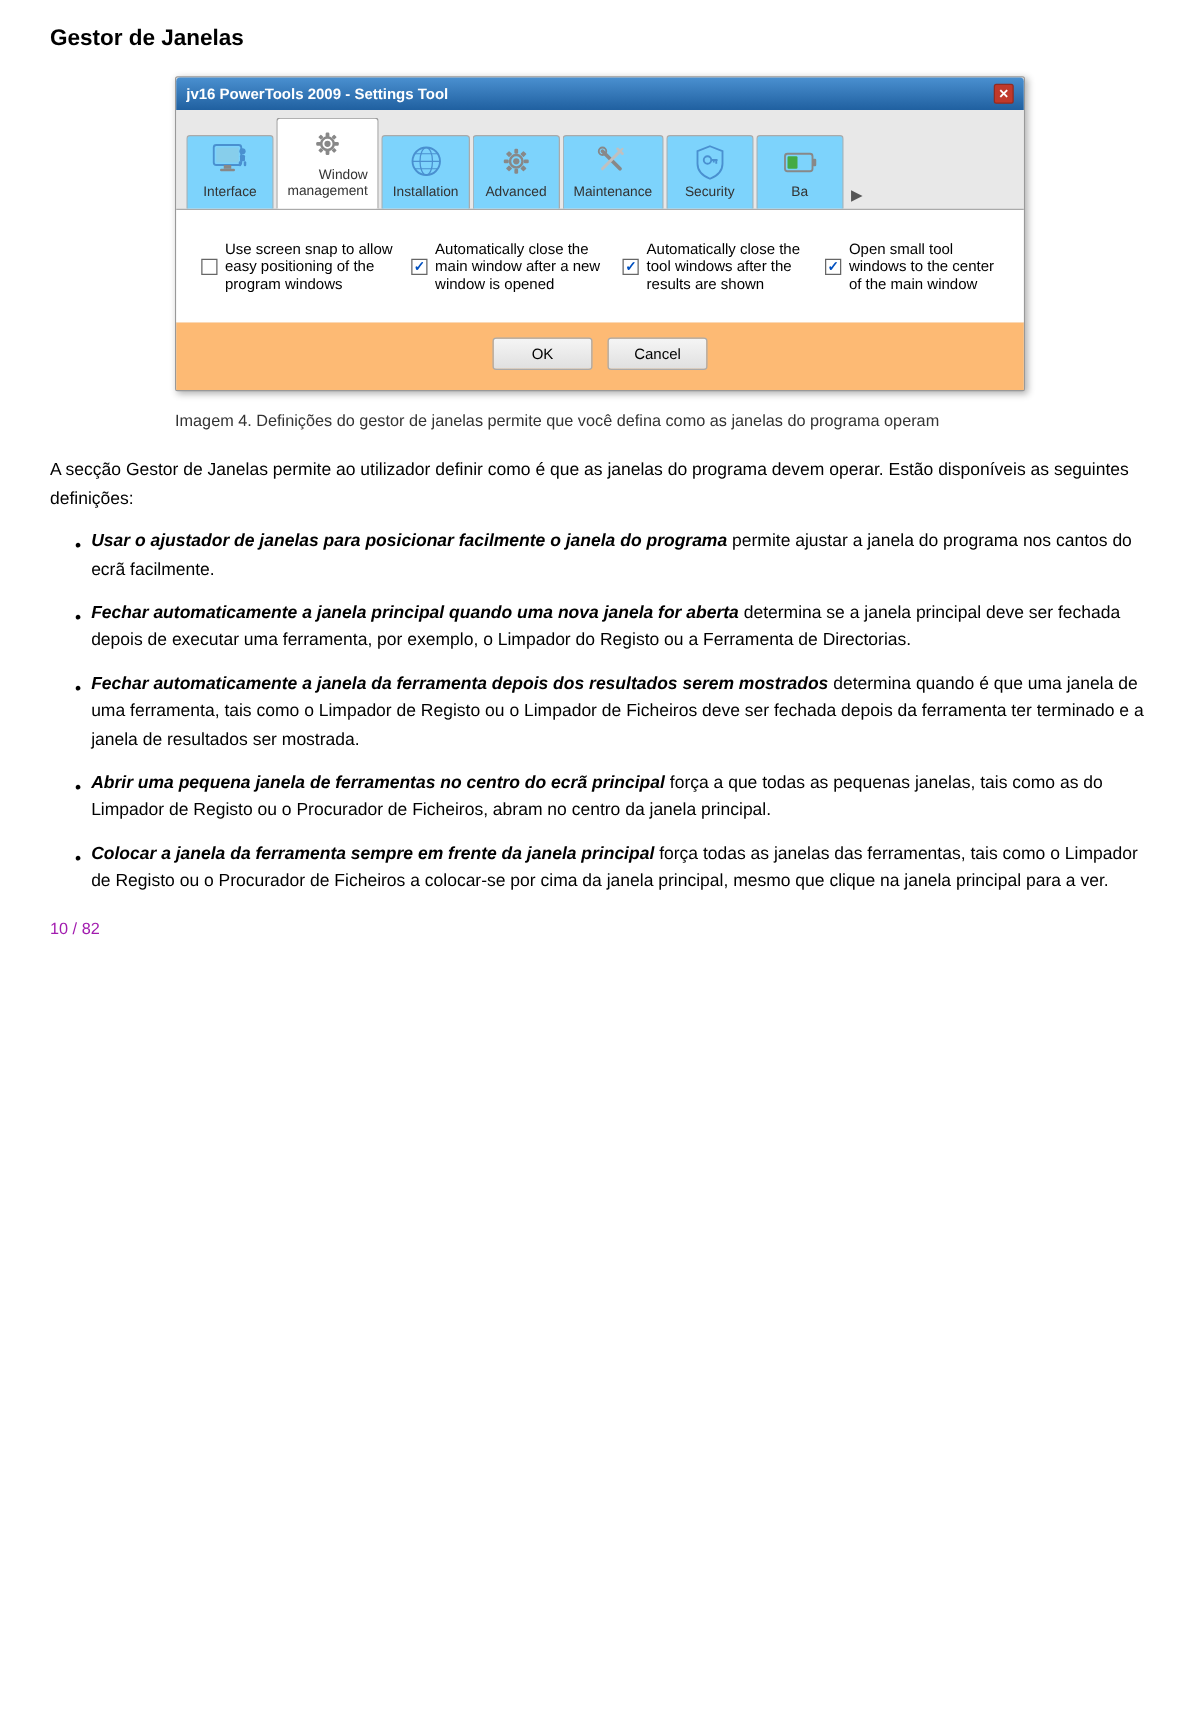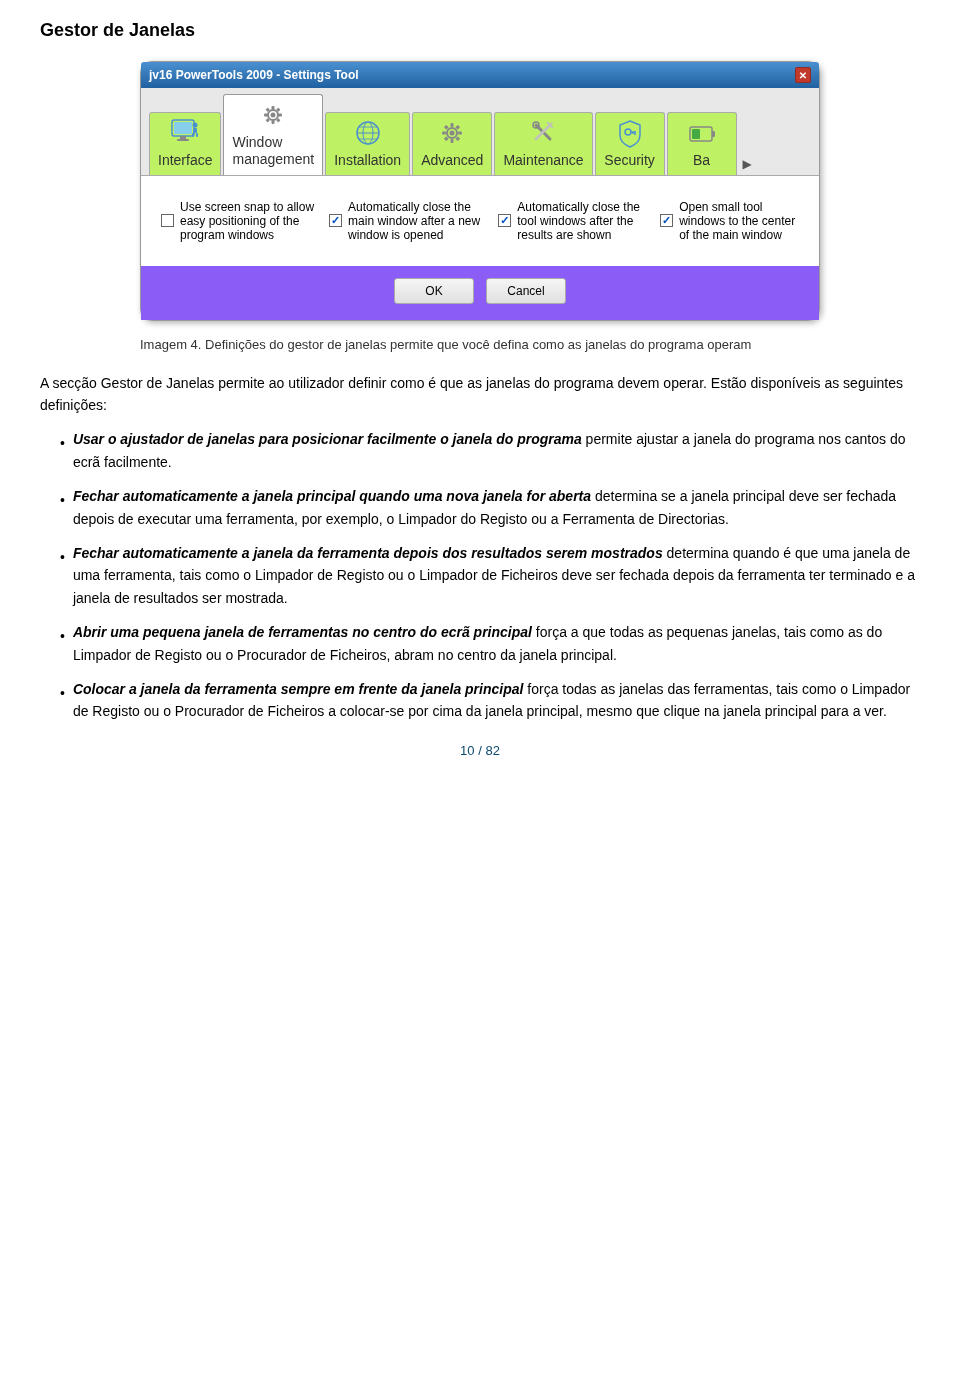--- a/index.html
+++ b/index.html
@@ -14,21 +14,21 @@
 
     .page-title {
       font-size: 18px;
       font-weight: bold;
       margin-bottom: 20px;
     }
 
     
     .settings-window {
       border: 1px solid #999;
-      border-radius: 12px;
+      border-radius: 2px;
       background: #f0f0f0;
       width: 680px;
       margin: 0 auto 16px auto;
       box-shadow: 2px 2px 6px rgba(0,0,0,0.3);
     }
 
     .window-titlebar {
       background: linear-gradient(to bottom, #4a90d0, #2060a0);
       color: #fff;
       font-size: 12px;
@@ -63,21 +63,21 @@
       border-bottom: 1px solid #aaa;
       overflow: hidden;
     }
 
     .tab {
       display: flex;
       flex-direction: column;
       align-items: center;
       justify-content: flex-end;
       padding: 4px 8px 6px 8px;
-      background: #bef264;
+      background: #7dd3fc;
       border: 1px solid #aaa;
       border-bottom: none;
       border-radius: 3px 3px 0 0;
       margin-right: 2px;
       cursor: pointer;
       min-width: 70px;
       font-size: 11px;
       text-align: center;
     }
 
@@ -90,23 +90,23 @@
     .tab-icon {
       width: 32px;
       height: 32px;
       margin-bottom: 3px;
       display: flex;
       align-items: center;
       justify-content: center;
     }
 
     .tab-label {
-      font-size: 14px;
+      font-size: 11px;
       color: #333;
-      text-align: left;
+      text-align: right;
       line-height: 1.2;
     }
 
     
     .tab-more {
       display: flex;
       align-items: center;
       justify-content: center;
       padding: 4px;
       font-size: 12px;
@@ -155,21 +155,21 @@
       color: #0050c0;
       font-weight: bold;
     }
 
     
     .window-buttons {
       display: flex;
       justify-content: center;
       gap: 12px;
       padding: 12px 16px 16px 16px;
-      background: #8b5cf6;
+      background: #fdba74;
     }
 
     .dialog-btn {
       width: 80px;
       height: 26px;
       background: linear-gradient(to bottom, #f5f5f5, #e0e0e0);
       border: 1px solid #aaa;
       border-radius: 3px;
       font-size: 12px;
       cursor: pointer;
@@ -207,24 +207,24 @@
       font-size: 14px;
     }
 
     .bullet-dot {
       flex-shrink: 0;
       margin-top: 4px;
     }
 
     
     .page-number {
-      text-align: center;
+      text-align: left;
       font-size: 13px;
       margin-top: 20px;
-      color: #0c4a6e;
+      color: #a21caf;
     }
   </style>
 </head>
 <body>
 
 <h1 class="page-title">Gestor de Janelas</h1>
 
 <div class="settings-window">
 
   <div class="window-titlebar">

